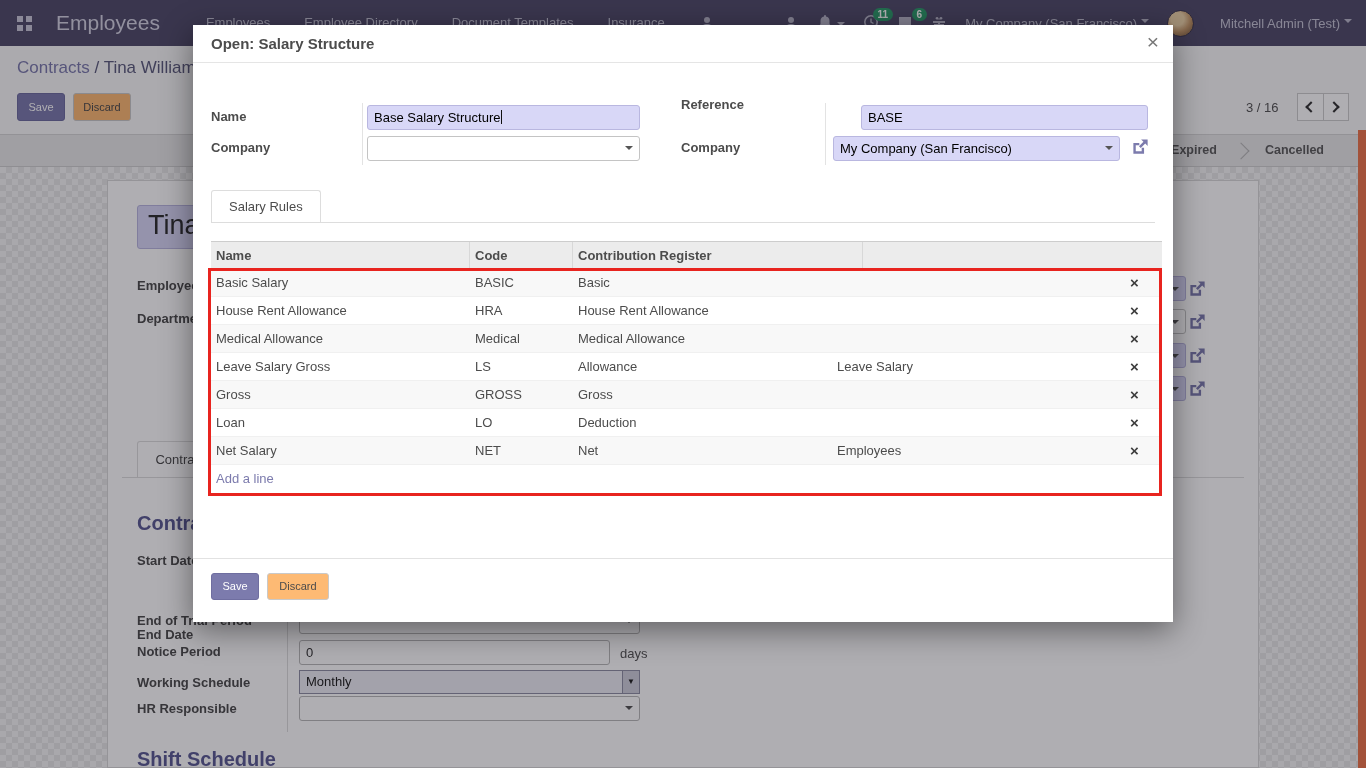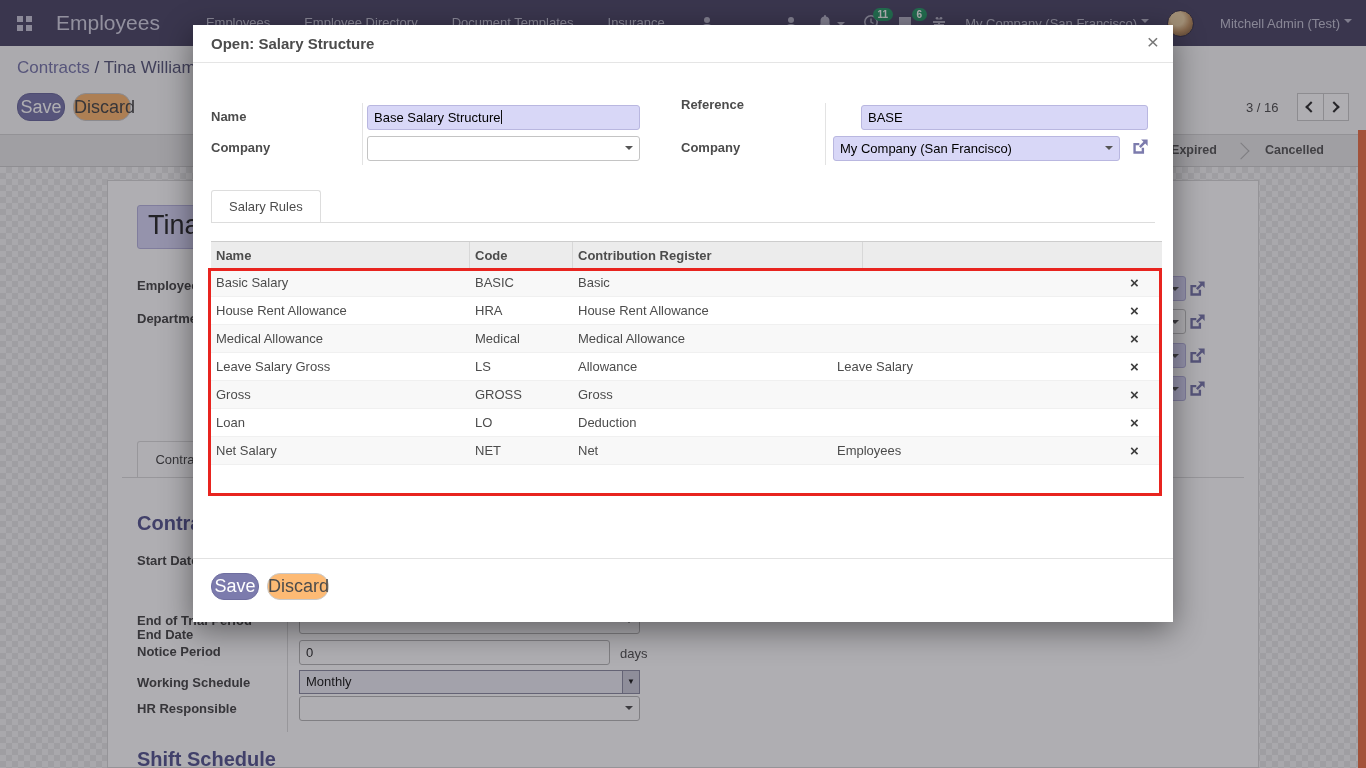--- a/index.html
+++ b/index.html
@@ -20,21 +20,21 @@
   .caret-down { display:inline-block; width:0; height:0; border:4px solid transparent; border-top-color:#b9b8ca; margin-left:4px; vertical-align:middle; }
   .company-switcher, .user-menu { display:flex; align-items:center; cursor:pointer; white-space:nowrap; }
   .avatar { width:27px; height:27px; border-radius:50%; background:radial-gradient(circle at 38% 32%, #ecd2a8 0 28%, #c59a6b 55%, #6e5136 100%); border:1px solid #3b3850; }
   .user-menu .uname { margin-left:8px; }
 
   
   .cpanel { position:absolute; left:0; top:46px; width:1366px; height:88px; background:#f9f9f9; z-index:1; }
   .breadcrumb { position:absolute; left:17px; top:12px; font-size:17px; }
   .breadcrumb .bc-link { color:#7c7bad; cursor:pointer; }
   .breadcrumb .bc-sep, .breadcrumb .bc-cur { color:#5d5d7e; }
-  .btn { display:inline-block; border-radius:13px; font-size:18px; text-align:center; cursor:pointer; }
+  .btn { display:inline-block; border-radius:3px; font-size:11px; text-align:center; cursor:pointer; }
   .btn-primary { background:#7c7bad; color:#fff; border:1px solid #6f6ea0; }
   .btn-default { background:#fdba74; color:#4c4c4c; border:1px solid #c9c9c9; }
   .cp-save { position:absolute; left:17px; top:47px; width:48px; height:28px; line-height:26px; }
   .cp-discard { position:absolute; left:73px; top:47px; width:58px; height:28px; line-height:26px; }
   .pager-text { position:absolute; left:1246px; top:54px; color:#555; }
   .pager-btn { position:absolute; top:47px; width:26px; height:28px; background:#fff; border:1px solid #ccc; cursor:pointer; }
   .pager-prev { left:1297px; border-right:none; }
   .pager-next { left:1323px; }
   .chv { position:absolute; left:9px; top:9px; width:8px; height:8px; border-left:2px solid #333; border-bottom:2px solid #333; }
   .chv-l { transform:rotate(45deg); }
@@ -341,20 +341,21 @@
         <div class="tc c4"></div>
         <div class="tc c5 del-x">×</div>
       </div>
       <div class="trow">
         <div class="tc c1">Net Salary</div>
         <div class="tc c2">NET</div>
         <div class="tc c3">Net</div>
         <div class="tc c4">Employees</div>
         <div class="tc c5 del-x">×</div>
       </div>
+      <div class="add-line">Add a line</div>
     </div>
 
     <div class="red-box"></div>
 
     <div class="m-footer-line"></div>
     <div class="btn btn-primary m-save">Save</div>
     <div class="btn btn-default m-discard">Discard</div>
   </div>
 
 </div>

